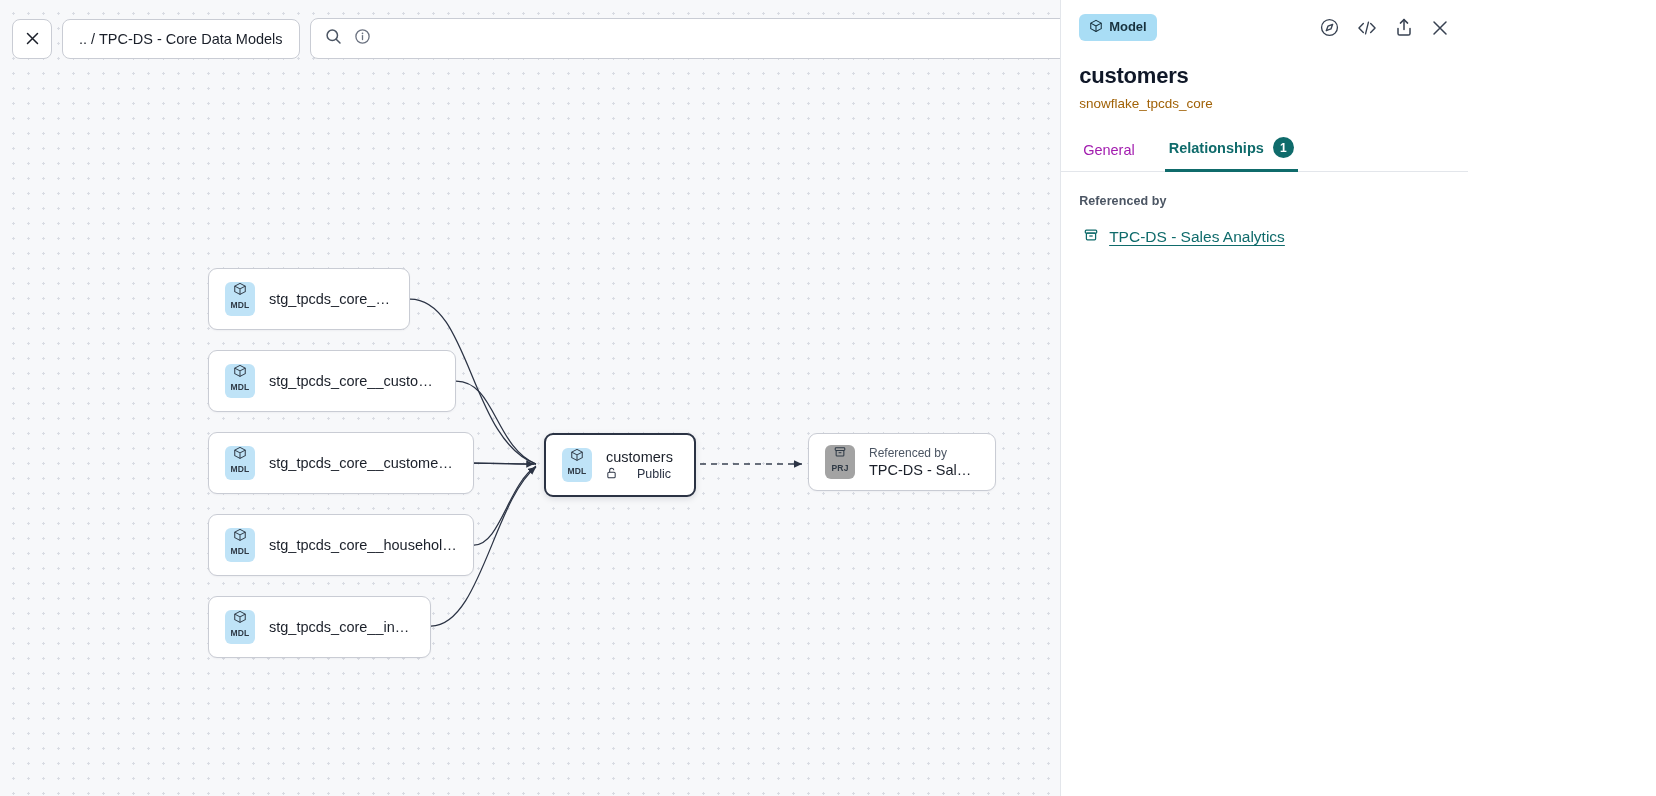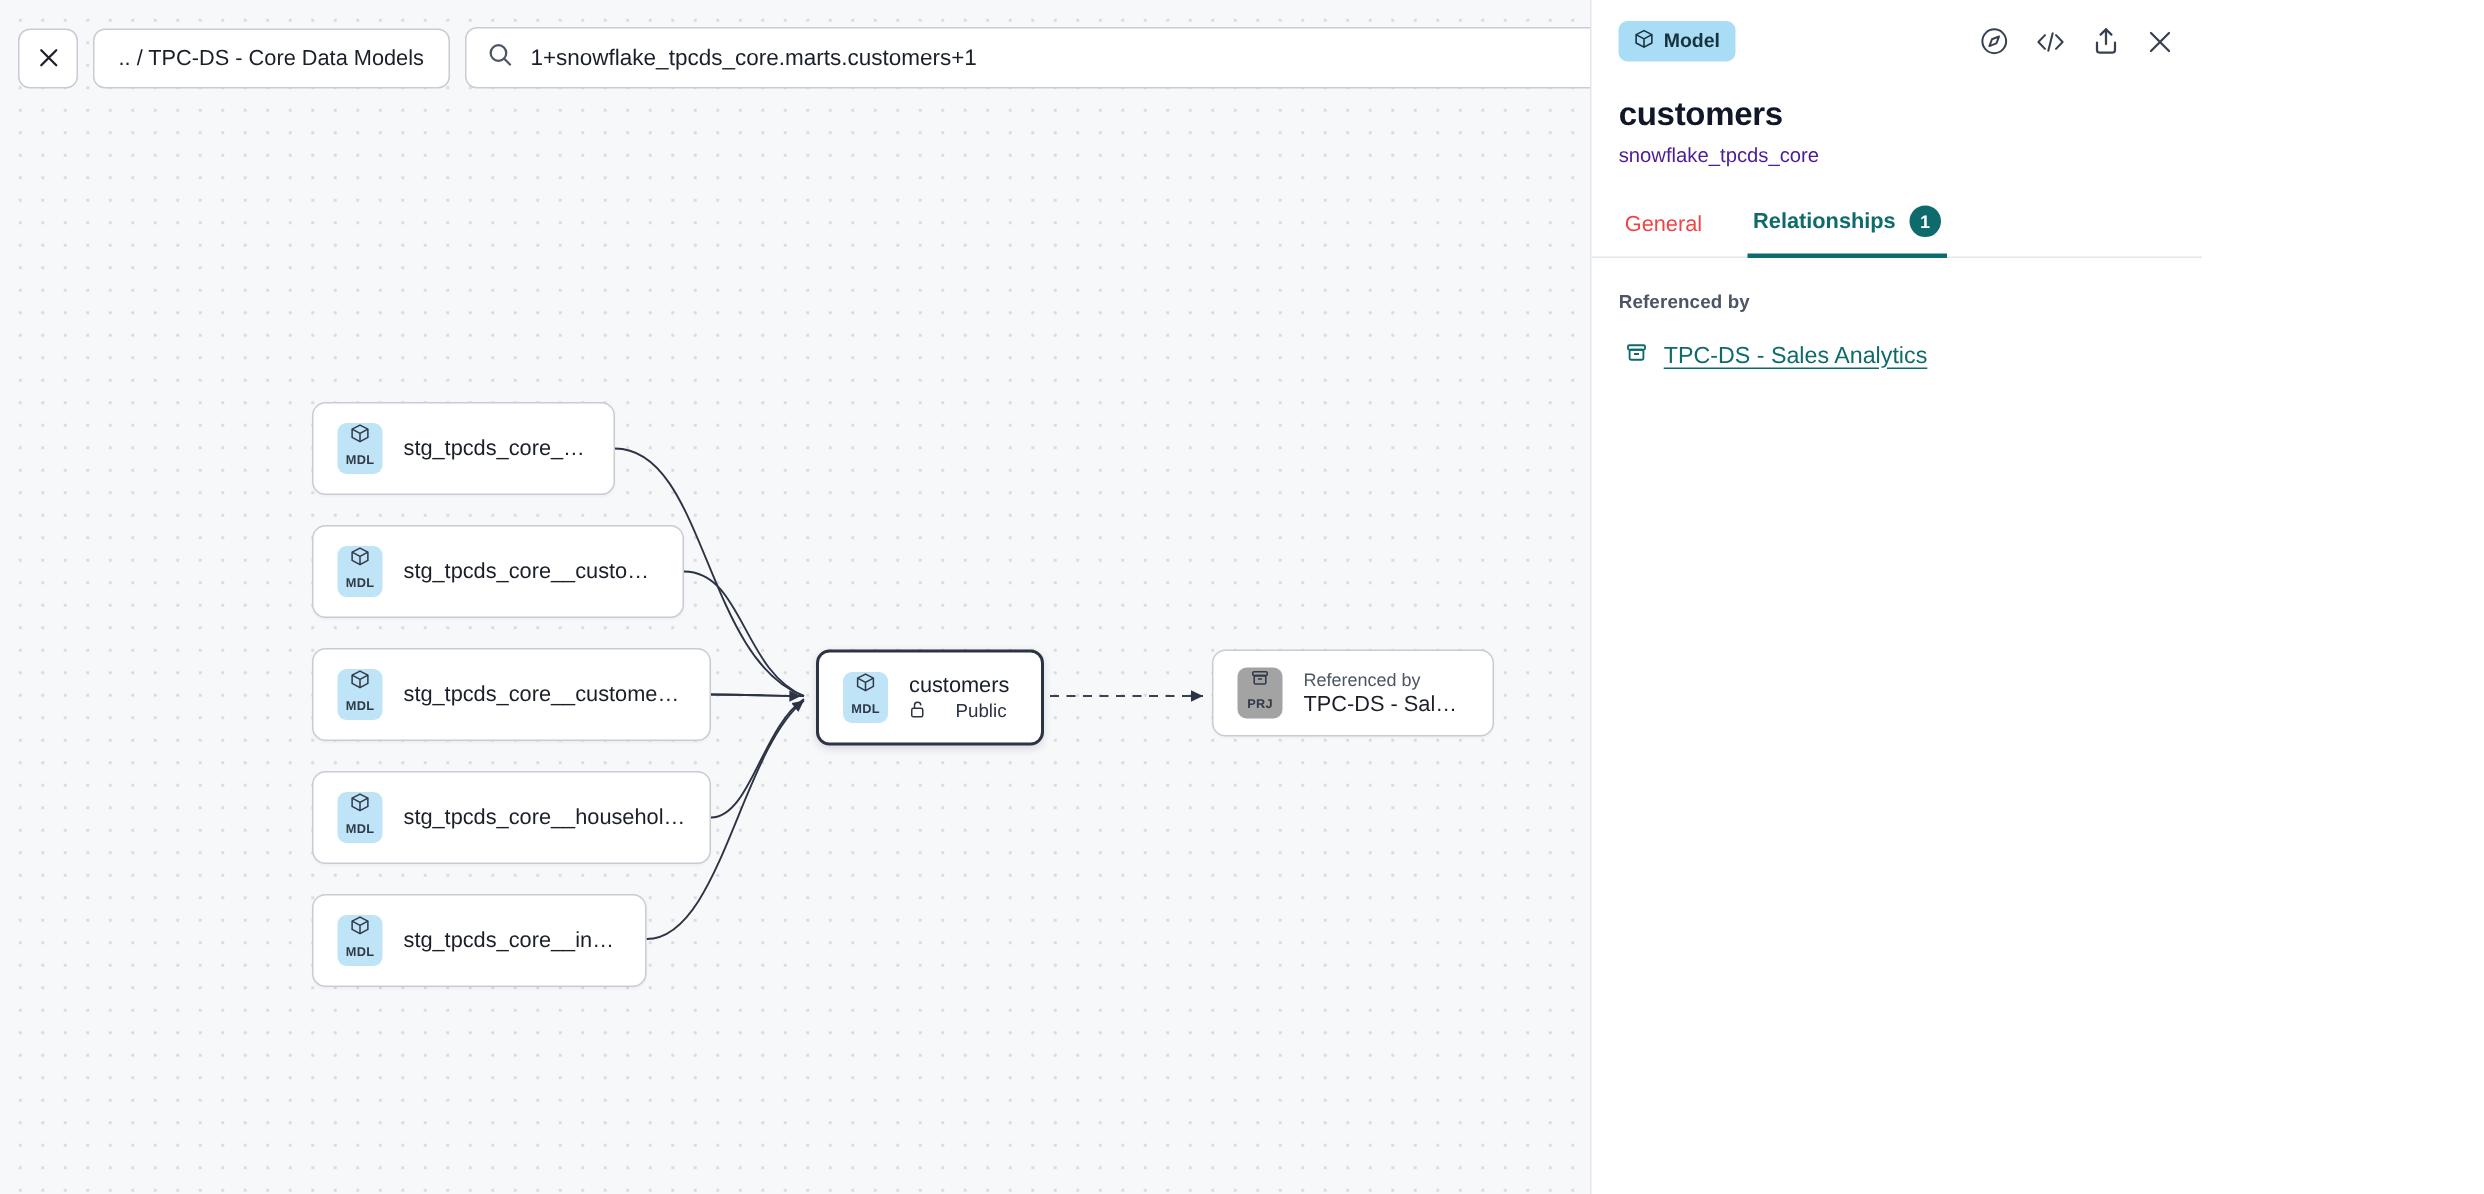--- a/index.html
+++ b/index.html
@@ -120,30 +120,30 @@
     border-radius: 6px;
     padding: 5px 10px;
     font-size: 13px; font-weight: 700;
   }
   .head-actions { display: flex; align-items: center; gap: 16px; color: #374151; }
   .head-actions .ha { cursor: pointer; display: flex; }
   .panel-title {
     font-size: 22px; font-weight: 700; color: #101828;
     padding: 12px 18px 0 18px; letter-spacing: -.2px;
   }
-  .panel-sub { font-size: 13.5px; color: #4c1d95; padding: 7px 18px 0 18px; }
+  .panel-sub { font-size: 13.5px; color: #a16207; padding: 7px 18px 0 18px; }
   .tabs {
     display: flex; align-items: flex-end; gap: 26px;
     padding: 26px 18px 0 18px;
     border-bottom: 1px solid #e3e6eb;
   }
   .tab {
     display: flex; align-items: center; gap: 9px;
     padding: 0 4px 11px 4px;
-    font-size: 14.5px; color: #ef4444;
+    font-size: 14.5px; color: #a21caf;
     cursor: pointer; border-bottom: 3px solid transparent;
     margin-bottom: -1px;
   }
   .tab.active { color: #0f6b6b; font-weight: 700; border-bottom-color: #0f6b6b; }
   .tab-count {
     background: #0f6b6b; color: #fff;
     min-width: 21px; height: 21px; padding: 0 6px;
     border-radius: 11px;
     font-size: 12px; font-weight: 700;
     display: flex; align-items: center; justify-content: center;
@@ -182,21 +182,20 @@
         <span>.. / TPC-DS - Core Data Models</span>
       </div>
 
       <div class="search-wrap">
         <span>
           <svg width="17" height="17" viewBox="0 0 17 17" fill="none" stroke="#4b5563" stroke-width="1.5" stroke-linecap="round">
             <circle cx="7.3" cy="7.3" r="5.2"></circle>
               <path d="M11.2 11.2 L15 15"></path>
           </svg>
         </span>
-        <input class="search-input" value="1+snowflake_tpcds_core.marts.customers+1" style="">
         <span>
           <svg width="17" height="17" viewBox="0 0 17 17" fill="none" stroke="#6b7280" stroke-width="1.3">
             <circle cx="8.5" cy="8.5" r="6.6"></circle>
             <path d="M8.5 7.6 V11.6" stroke-linecap="round"></path>
             <circle cx="8.5" cy="5.3" r=".85" fill="#6b7280" stroke="none"></circle>
           </svg>
         </span>
       </div>
 
       <div class="tb-btn">

